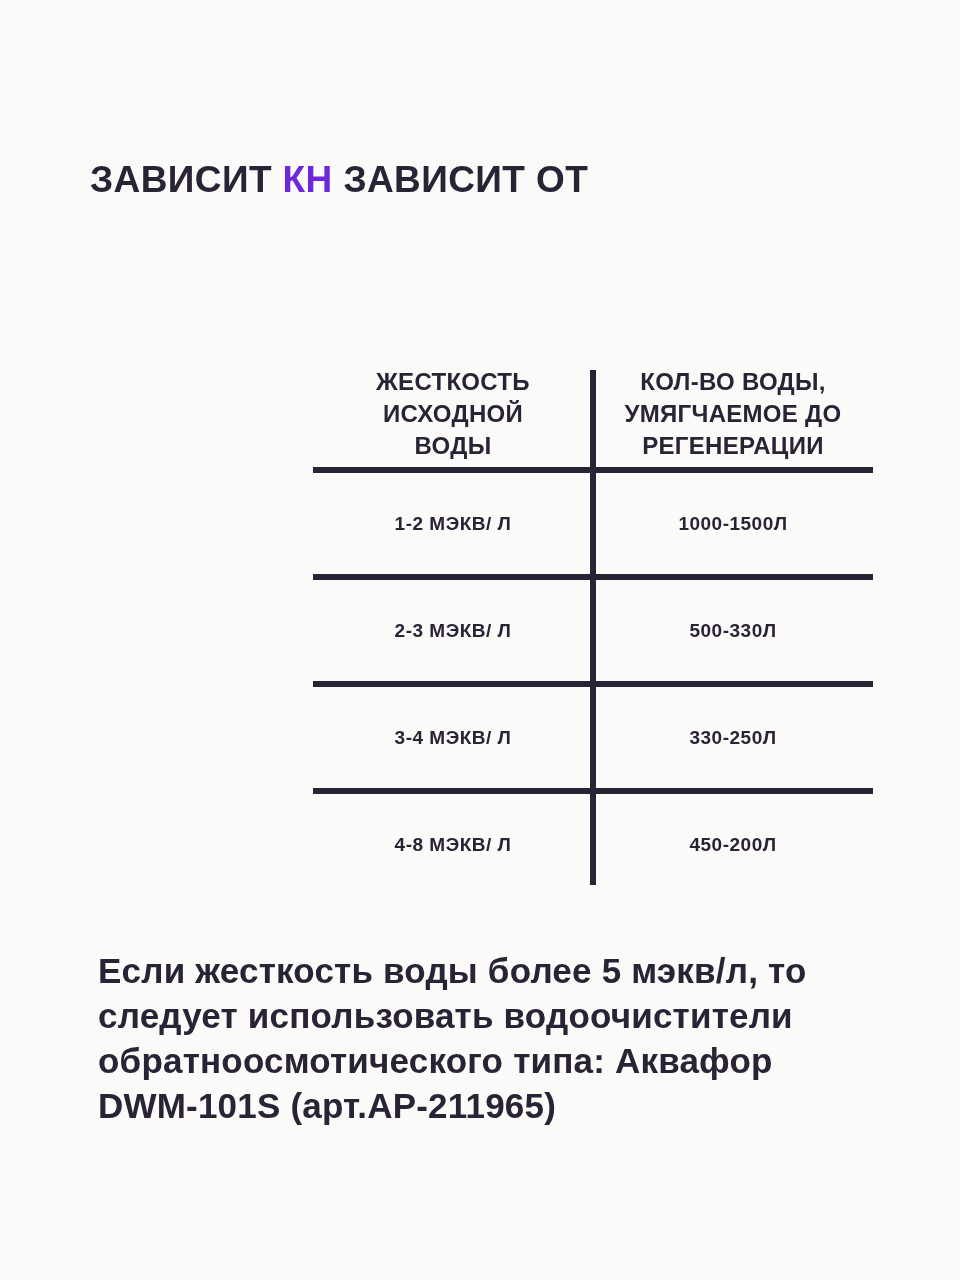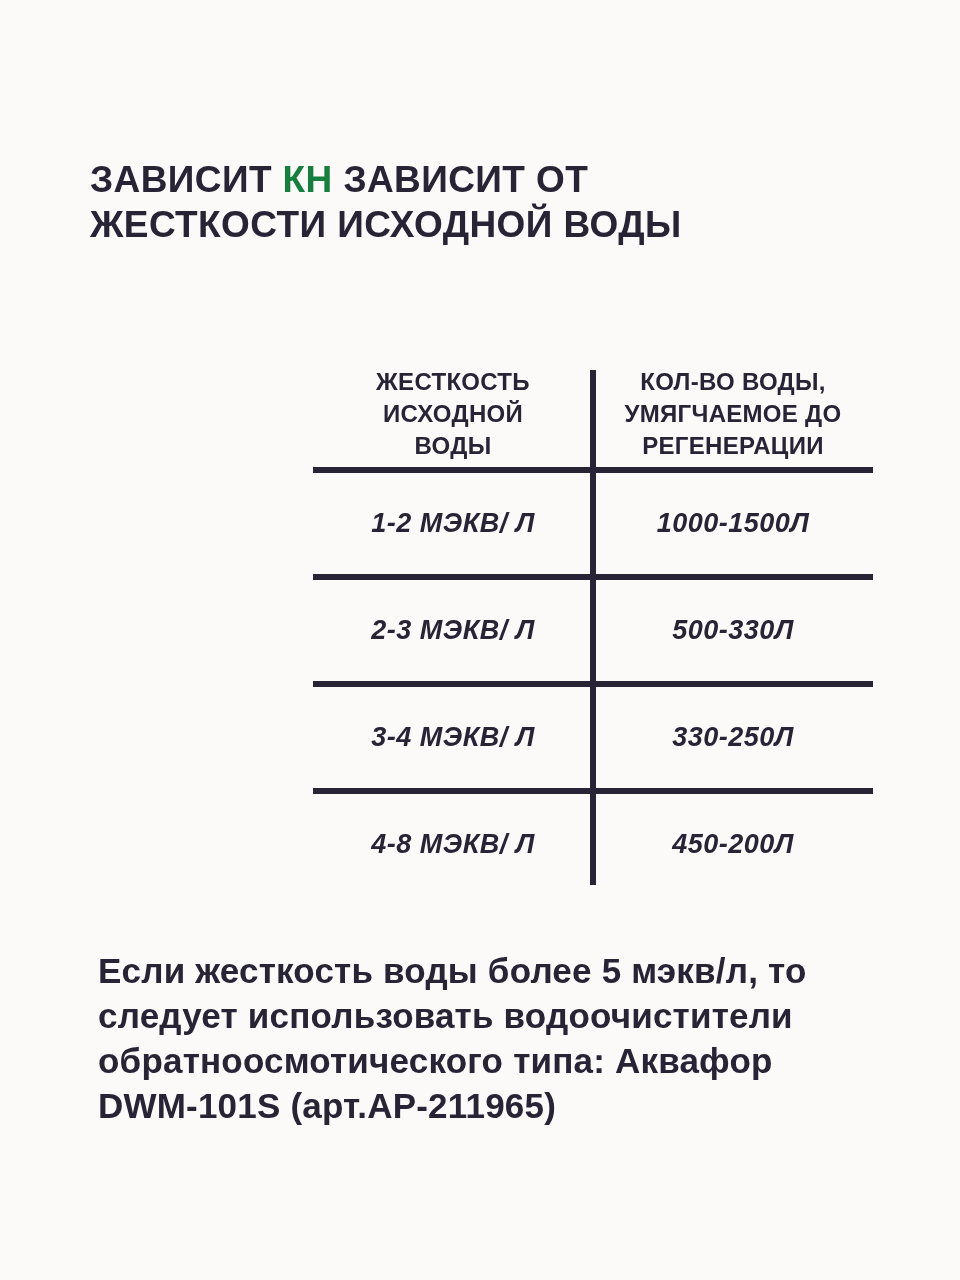--- a/index.html
+++ b/index.html
@@ -21,21 +21,21 @@
     position: absolute;
     left: 90px;
     top: 157px;
     font-size: 37px;
     line-height: 45px;
     font-weight: 800;
     letter-spacing: 0.4px;
     color: #292336;
   }
   .title .accent {
-    color: #15803d;
+    color: #6d28d9;
   }
 
   
   .table {
     position: absolute;
     left: 313px;
     top: 360px;
     width: 560px;
     height: 535px;
   }
@@ -67,24 +67,23 @@
     text-align: center;
   }
   .th {
     font-size: 24px;
     line-height: 32px;
     font-weight: 800;
     letter-spacing: 0.3px;
     white-space: pre-line;
   }
   .td {
-    font-size: 27px;
+    font-size: 19px;
     font-weight: 800;
     letter-spacing: 0.5px;
-    font-style: italic;
   }
 
   
   .note {
     position: absolute;
     left: 90px;
     top: 948px;
     width: 820px;
     font-size: 35px;
     line-height: 45px;
@@ -93,21 +92,20 @@
     white-space: pre-line;
     color: #292336;
     margin-left: 8px;
   }
 </style>
 </head>
 <body>
 
 <div class="title">
   <div><span>ЗАВИСИТ </span><span class="accent">КН</span><span> ЗАВИСИТ ОТ</span></div>
-  <div>ЖЕСТКОСТИ ИСХОДНОЙ ВОДЫ</div>
 </div>
 
 <div class="table">
   <div class="vline"></div>
 
   <div class="thead-row">
     <div class="cell th">ЖЕСТКОСТЬ
 ИСХОДНОЙ
 ВОДЫ</div>
     <div class="cell th">КОЛ-ВО ВОДЫ,

